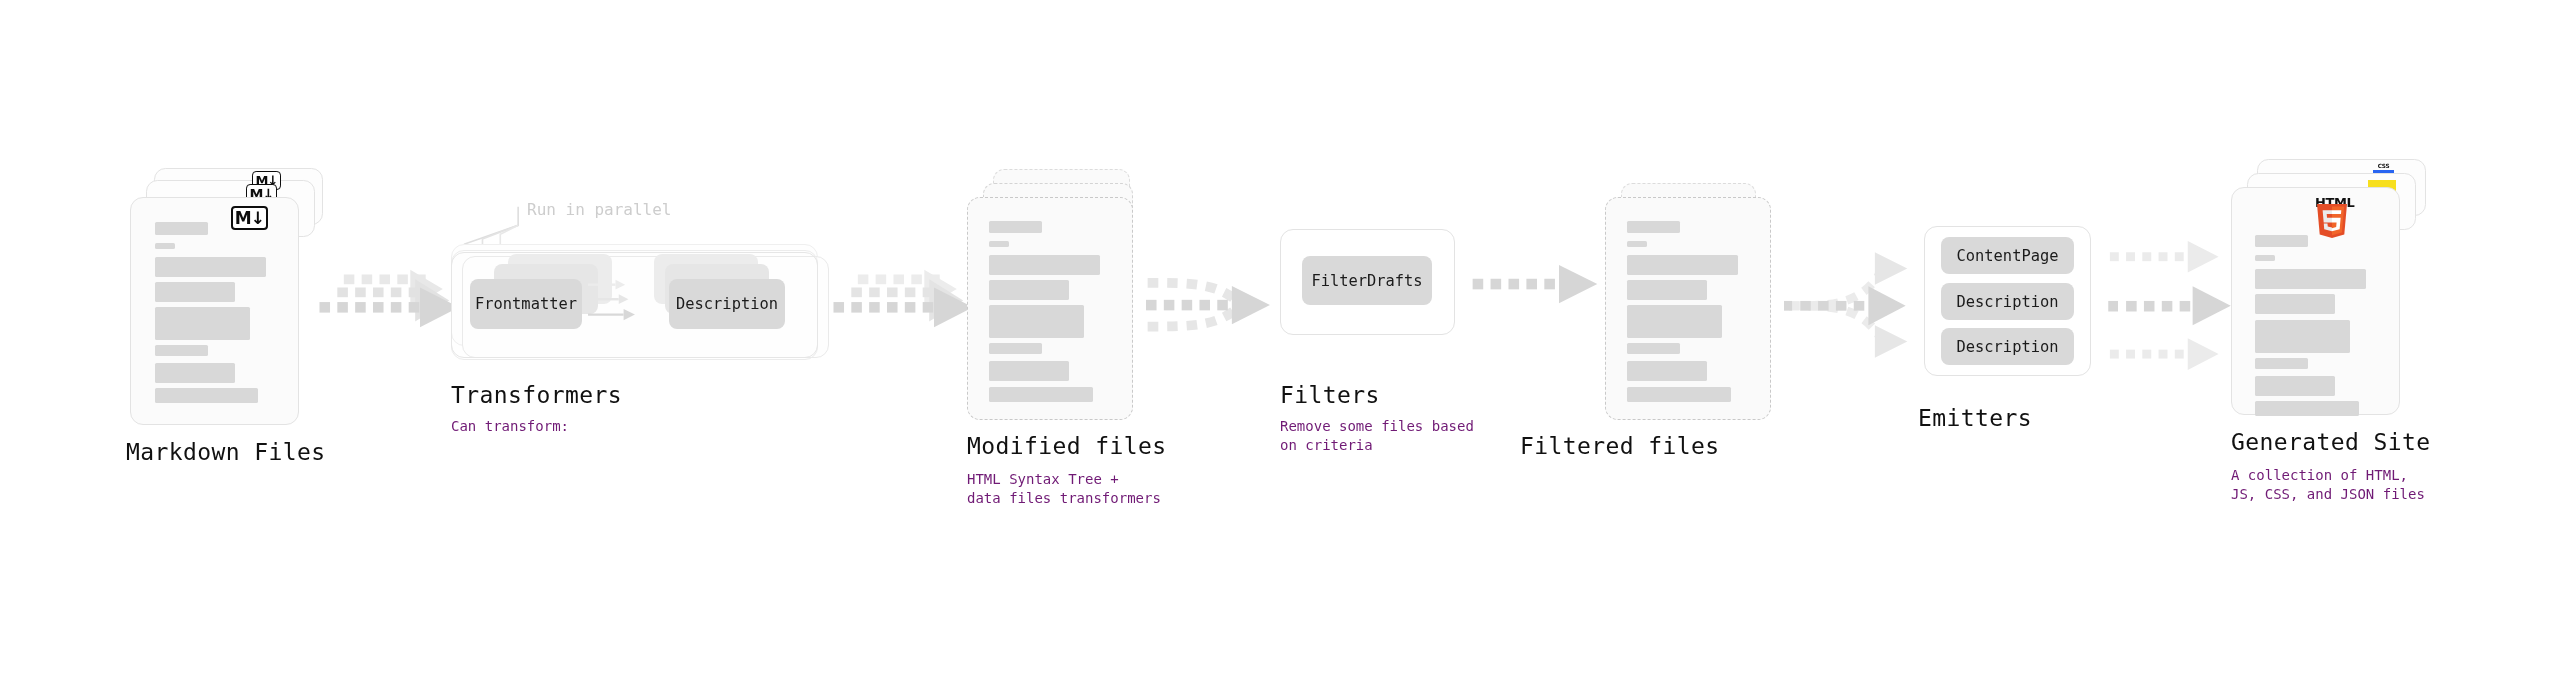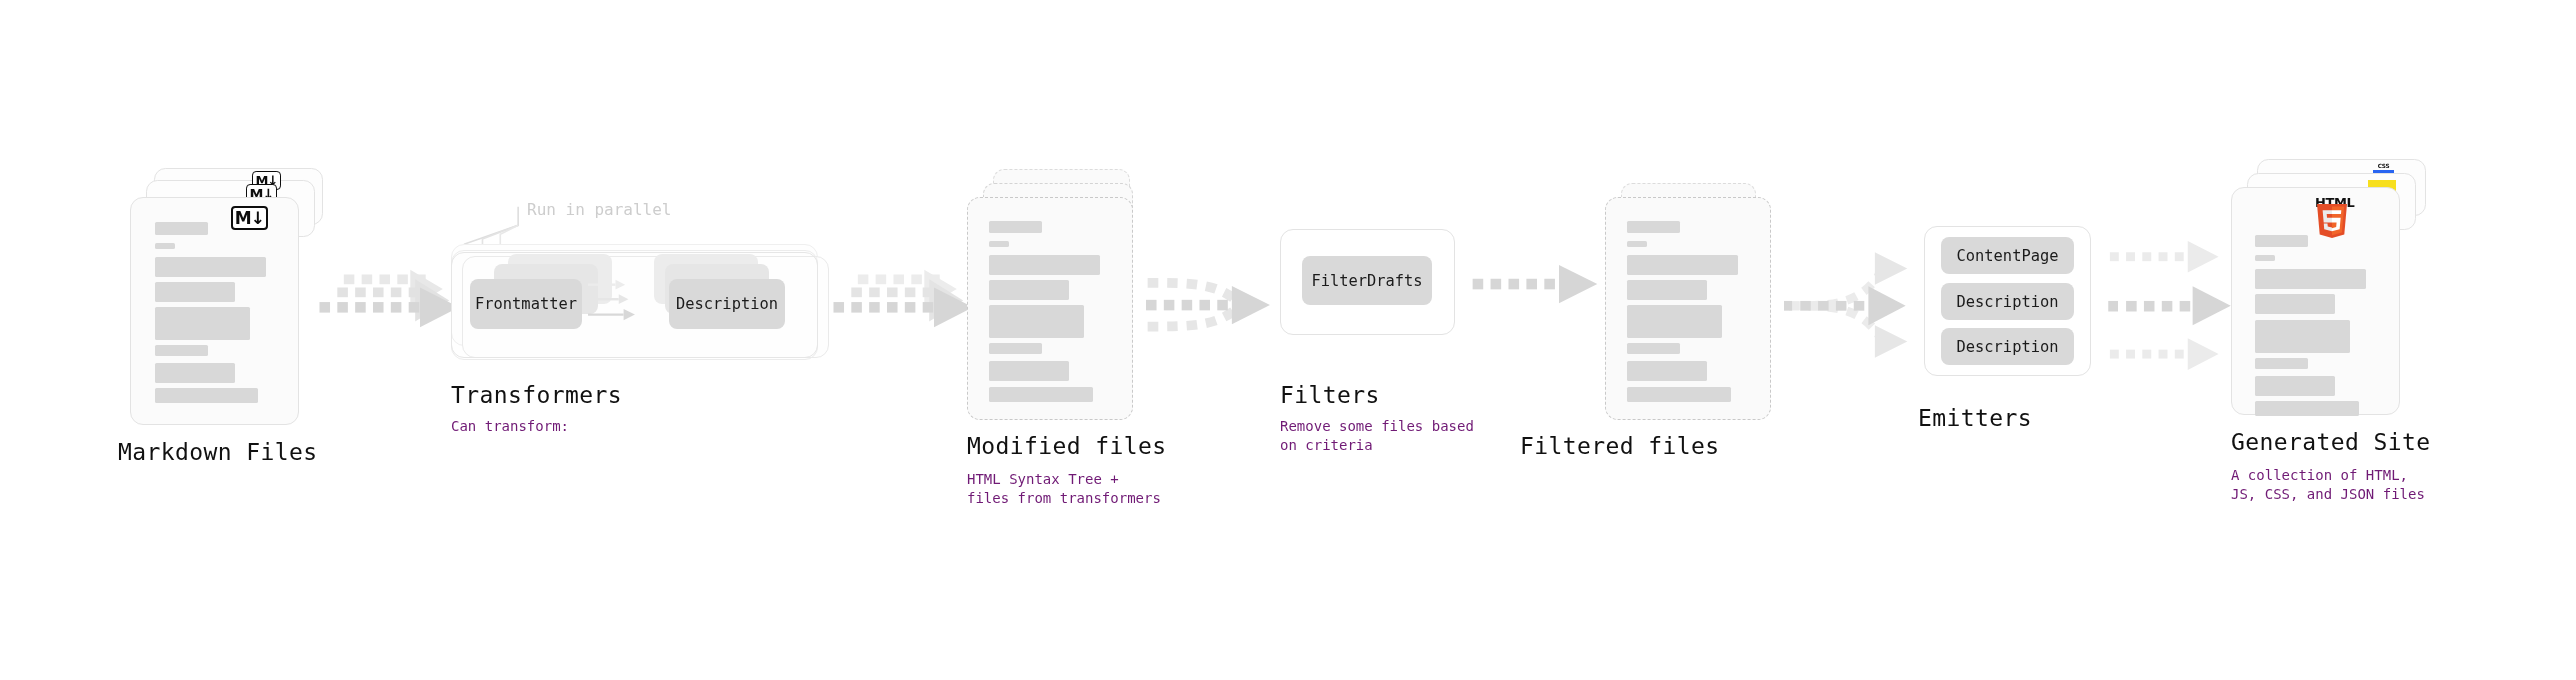--- a/index.html
+++ b/index.html
@@ -115,21 +115,21 @@
     <div class="skel" style="left:24.4px; top:45px; width:19.5px; height:5.7px;"></div>
     <div class="skel" style="left:24.4px; top:59px; width:111px; height:19.5px;"></div>
     <div class="skel" style="left:24.4px; top:84px; width:80px; height:19.5px;"></div>
     <div class="skel" style="left:24.4px; top:109px; width:95px; height:32.5px;"></div>
     <div class="skel" style="left:24.4px; top:147px; width:53px; height:11.4px;"></div>
     <div class="skel" style="left:24.4px; top:165px; width:80px; height:19.5px;"></div>
     <div class="skel" style="left:24.4px; top:190px; width:103px; height:14.6px;"></div>
   </div>
   <div class="md-logo" style="left:231px; top:206px;">M↓</div>
 
-  <div class="title" style="left:118px; top:439px;">Markdown Files</div>
+  <div class="title" style="left:126px; top:439px;">Markdown Files</div>
 
   <svg class="arrow-svg" style="left:313px; top:268px;" width="150" height="73" viewBox="0 0 185 90">
     <g fill="#e8e8e8">
       <rect x="38" y="8" width="13" height="12"></rect>
         <rect x="60" y="8" width="13" height="12"></rect>
       <rect x="82" y="8" width="13" height="12"></rect>
         <rect x="104" y="8" width="13" height="12"></rect>
       <rect x="126" y="8" width="13" height="12"></rect>
       <polygon points="120,2 160,26 120,50"></polygon>
     </g>
@@ -227,21 +227,21 @@
     <div class="skel" style="left:21px; top:82px; width:80px; height:19.5px;"></div>
     <div class="skel" style="left:21px; top:107px; width:95px; height:32.5px;"></div>
     <div class="skel" style="left:21px; top:145px; width:53px; height:11.4px;"></div>
     <div class="skel" style="left:21px; top:163px; width:80px; height:19.5px;"></div>
     <div class="skel" style="left:21px; top:189px; width:104px; height:14.6px;"></div>
   </div>
 
   <div class="title" style="left:967px; top:433px;">Modified files</div>
   <div class="sub" style="left:967px; top:470px;">
     <div>HTML Syntax Tree +</div>
-    <div>files from transformers</div>
+    <div>data files transformers</div>
   </div>
 
   <svg class="arrow-svg" style="left:1144px; top:265px;" width="132" height="81" viewBox="0 0 162 100">
     <path d="M4 22 C 58 22, 92 22, 118 48" fill="none" stroke="#e6e6e6" stroke-width="12" stroke-dasharray="13 11" stroke-linecap="butt"></path>
     <path d="M4 76 C 58 76, 92 76, 118 50" fill="none" stroke="#e6e6e6" stroke-width="12" stroke-dasharray="13 11" stroke-linecap="butt"></path>
     <g fill="#d6d6d6">
       <rect x="2" y="43" width="13" height="13"></rect>
         <rect x="24" y="43" width="13" height="13"></rect>
       <rect x="46" y="43" width="13" height="13"></rect>
         <rect x="68" y="43" width="13" height="13"></rect>

